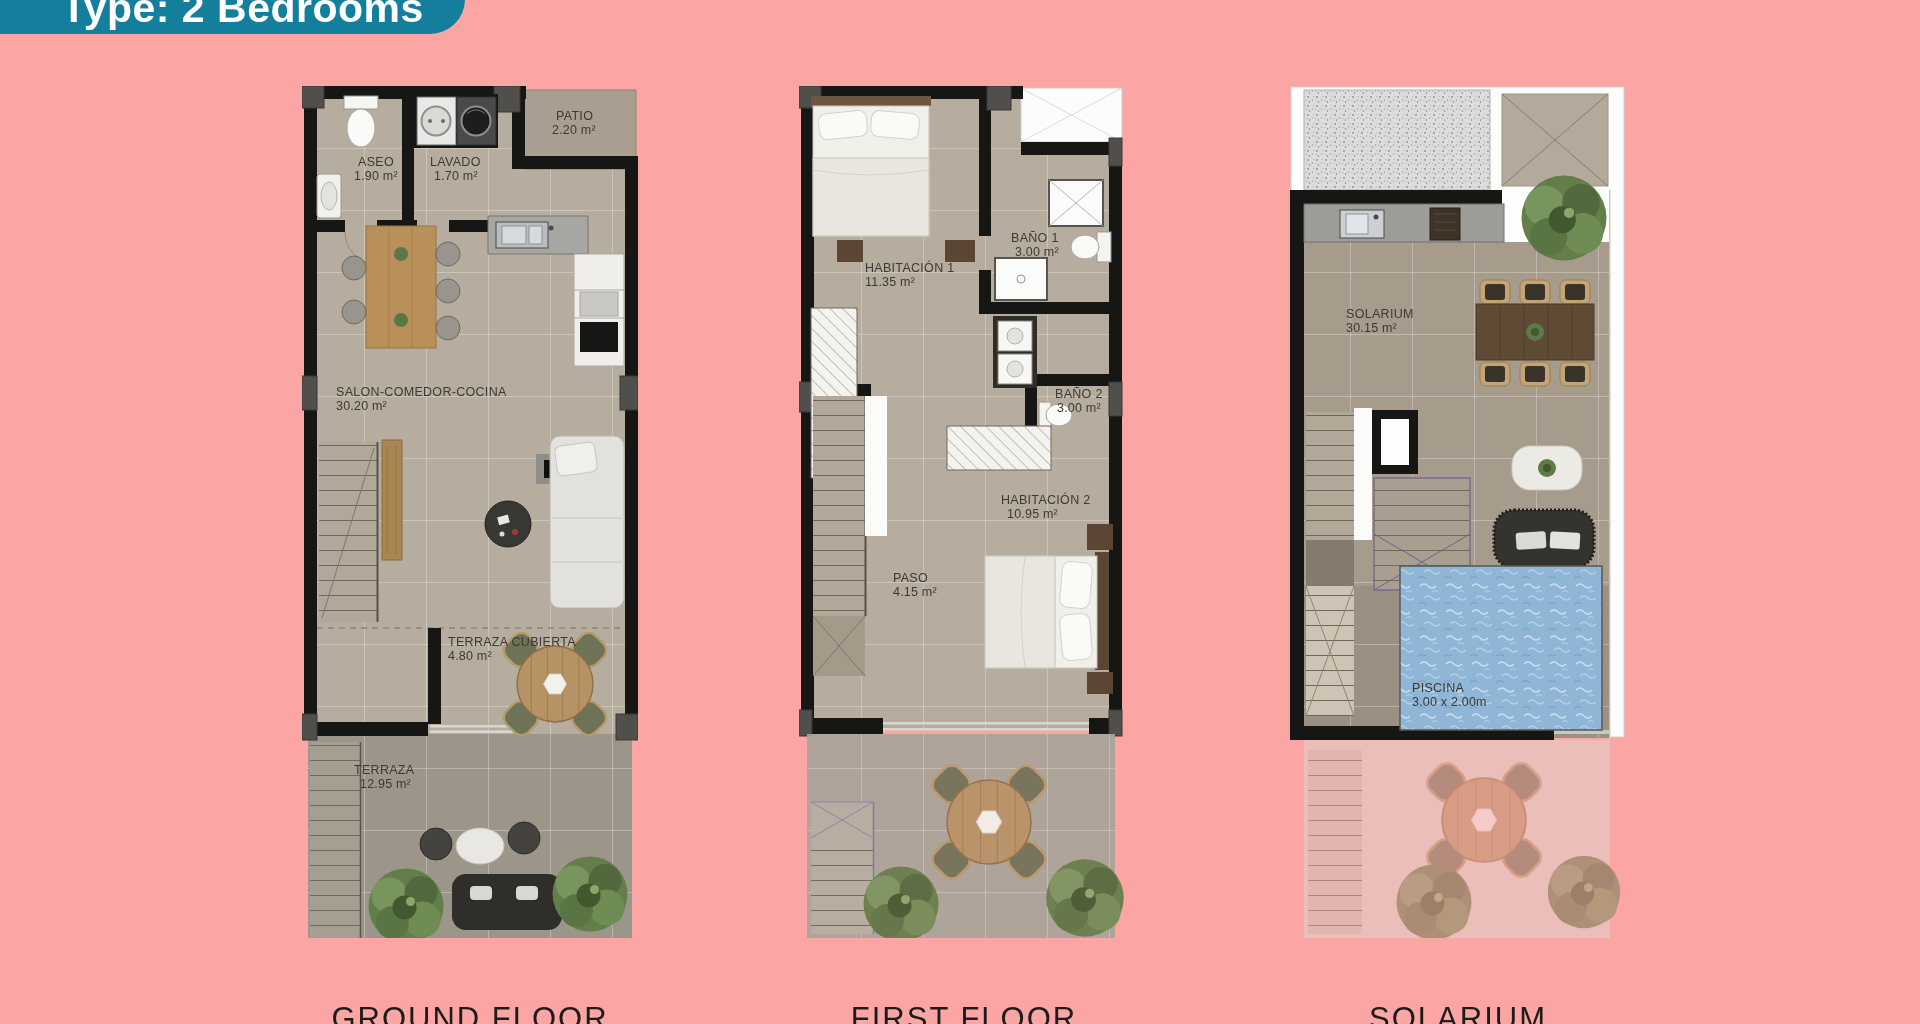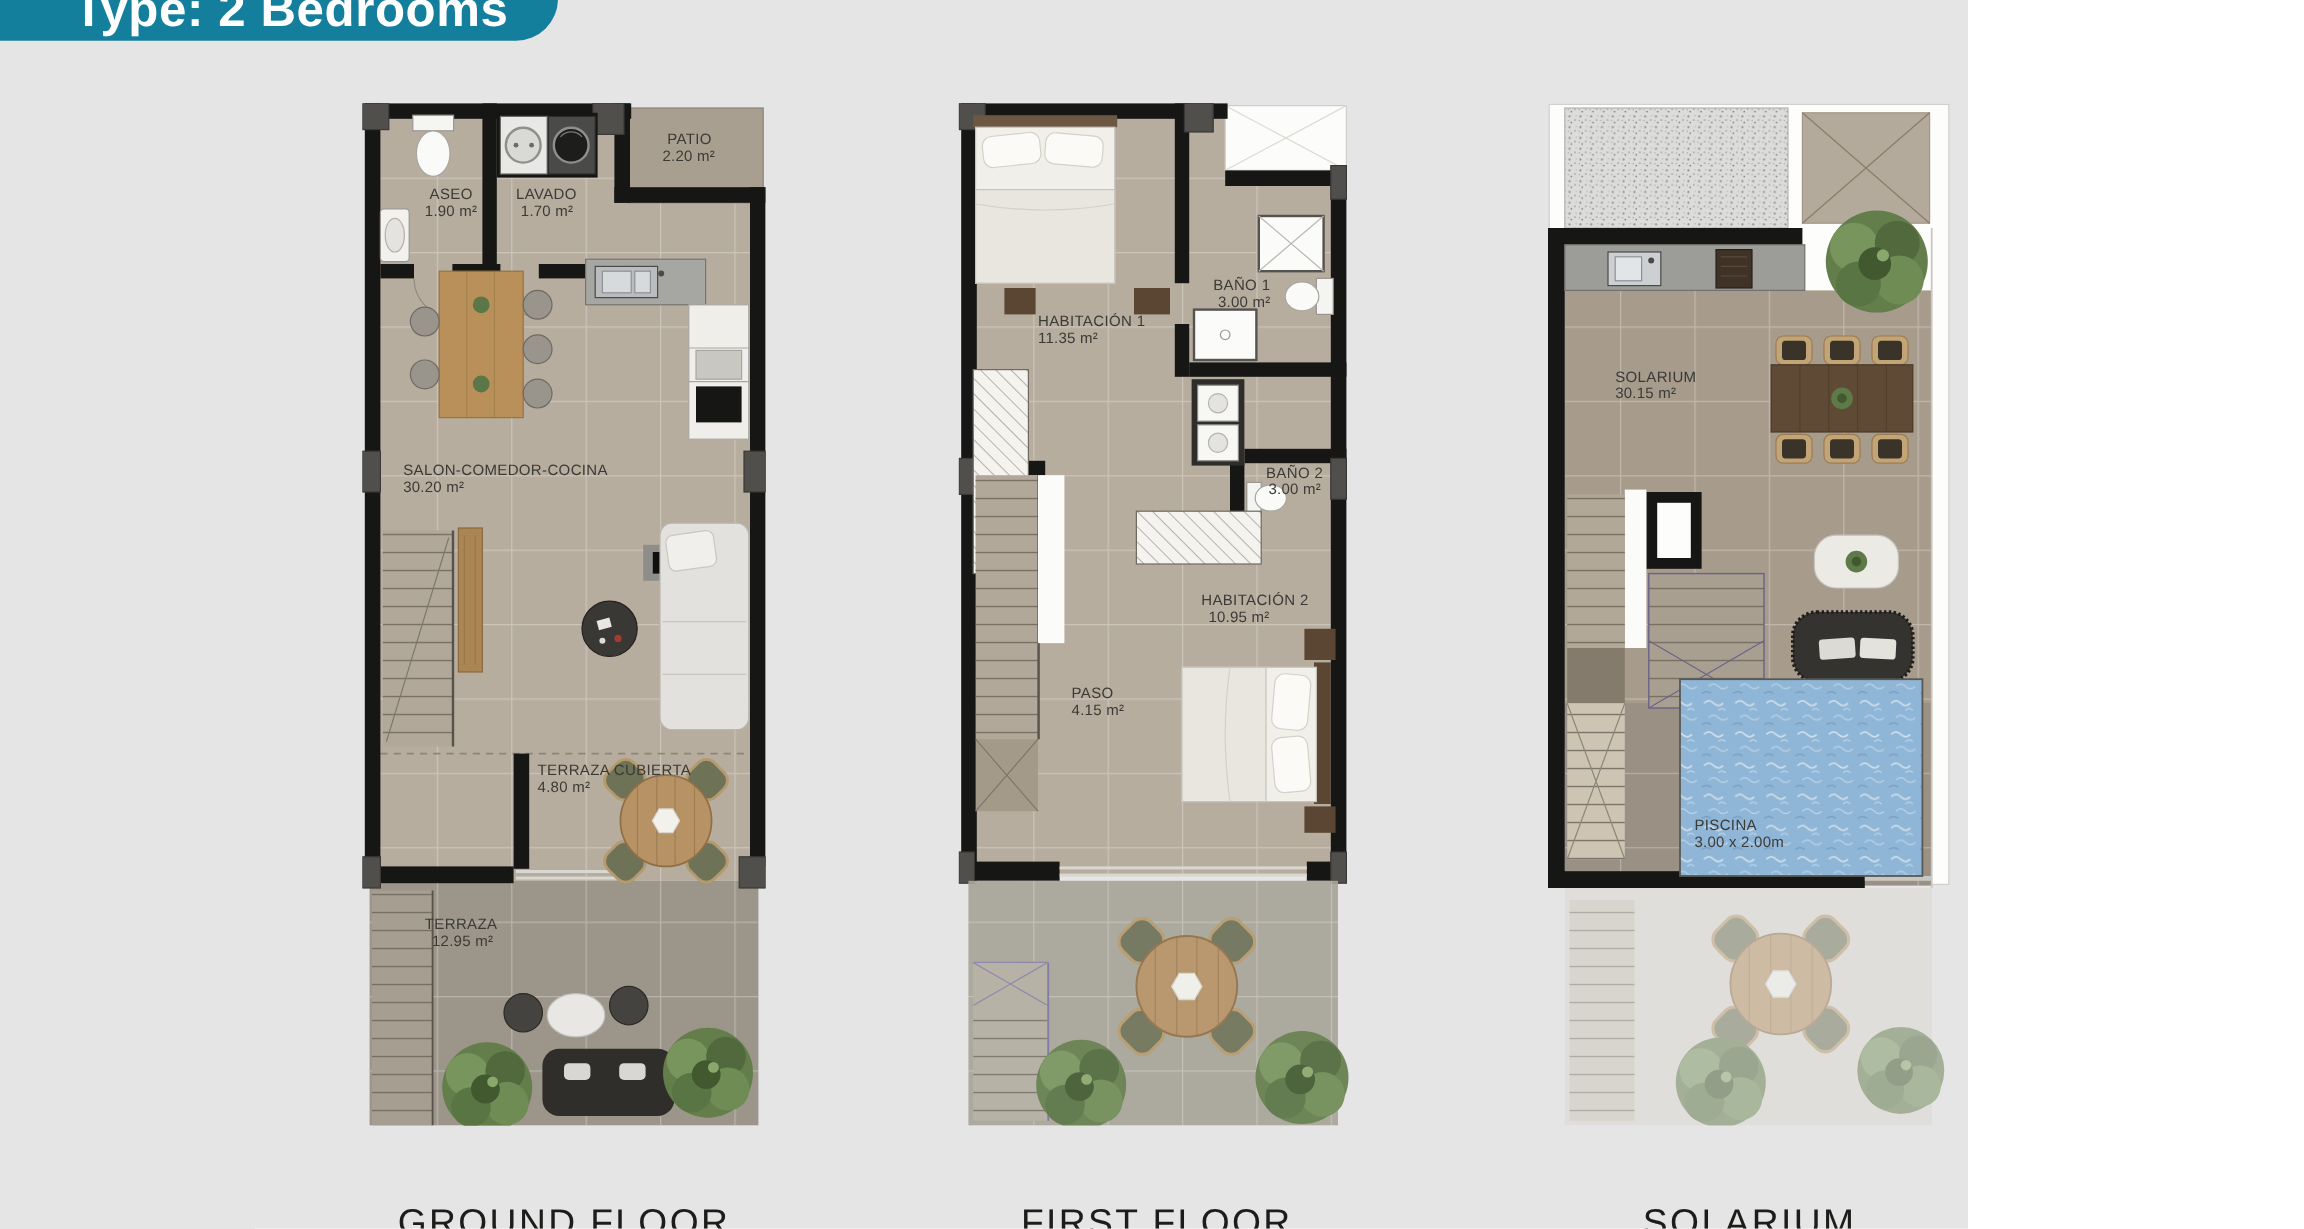--- a/index.html
+++ b/index.html
@@ -1,16 +1,16 @@
 <!DOCTYPE html>
 <html><head>
 <meta charset="utf-8">
 <style>
   html,body{margin:0;padding:0;background:#ffffff;}
-  .stage{position:relative;width:1640px;height:1024px;background:#e5e5e5;overflow:hidden;
+  .stage{position:relative;width:1920px;height:1024px;background:#fca5a5;overflow:hidden;
          font-family:"Liberation Sans", sans-serif;}
   .badge{position:absolute;left:-40px;top:-36px;width:505px;height:70px;background:#137f9d;
          border-radius:35px;display:flex;align-items:flex-end;justify-content:center;
          padding-left:60px;box-sizing:border-box;}
   .badge span{color:#ffffff;font-size:41px;font-weight:bold;line-height:1;padding-bottom:5px;
               letter-spacing:.5px;white-space:nowrap;}
   svg.plan{position:absolute;}
   .caption{position:absolute;top:1001px;text-align:center;color:#1c1c1a;font-size:31px;
            font-weight:500;letter-spacing:2px;white-space:nowrap;}
   .rl{font-family:"Liberation Sans",sans-serif;font-size:12.5px;fill:#3b3a35;letter-spacing:.3px;}

